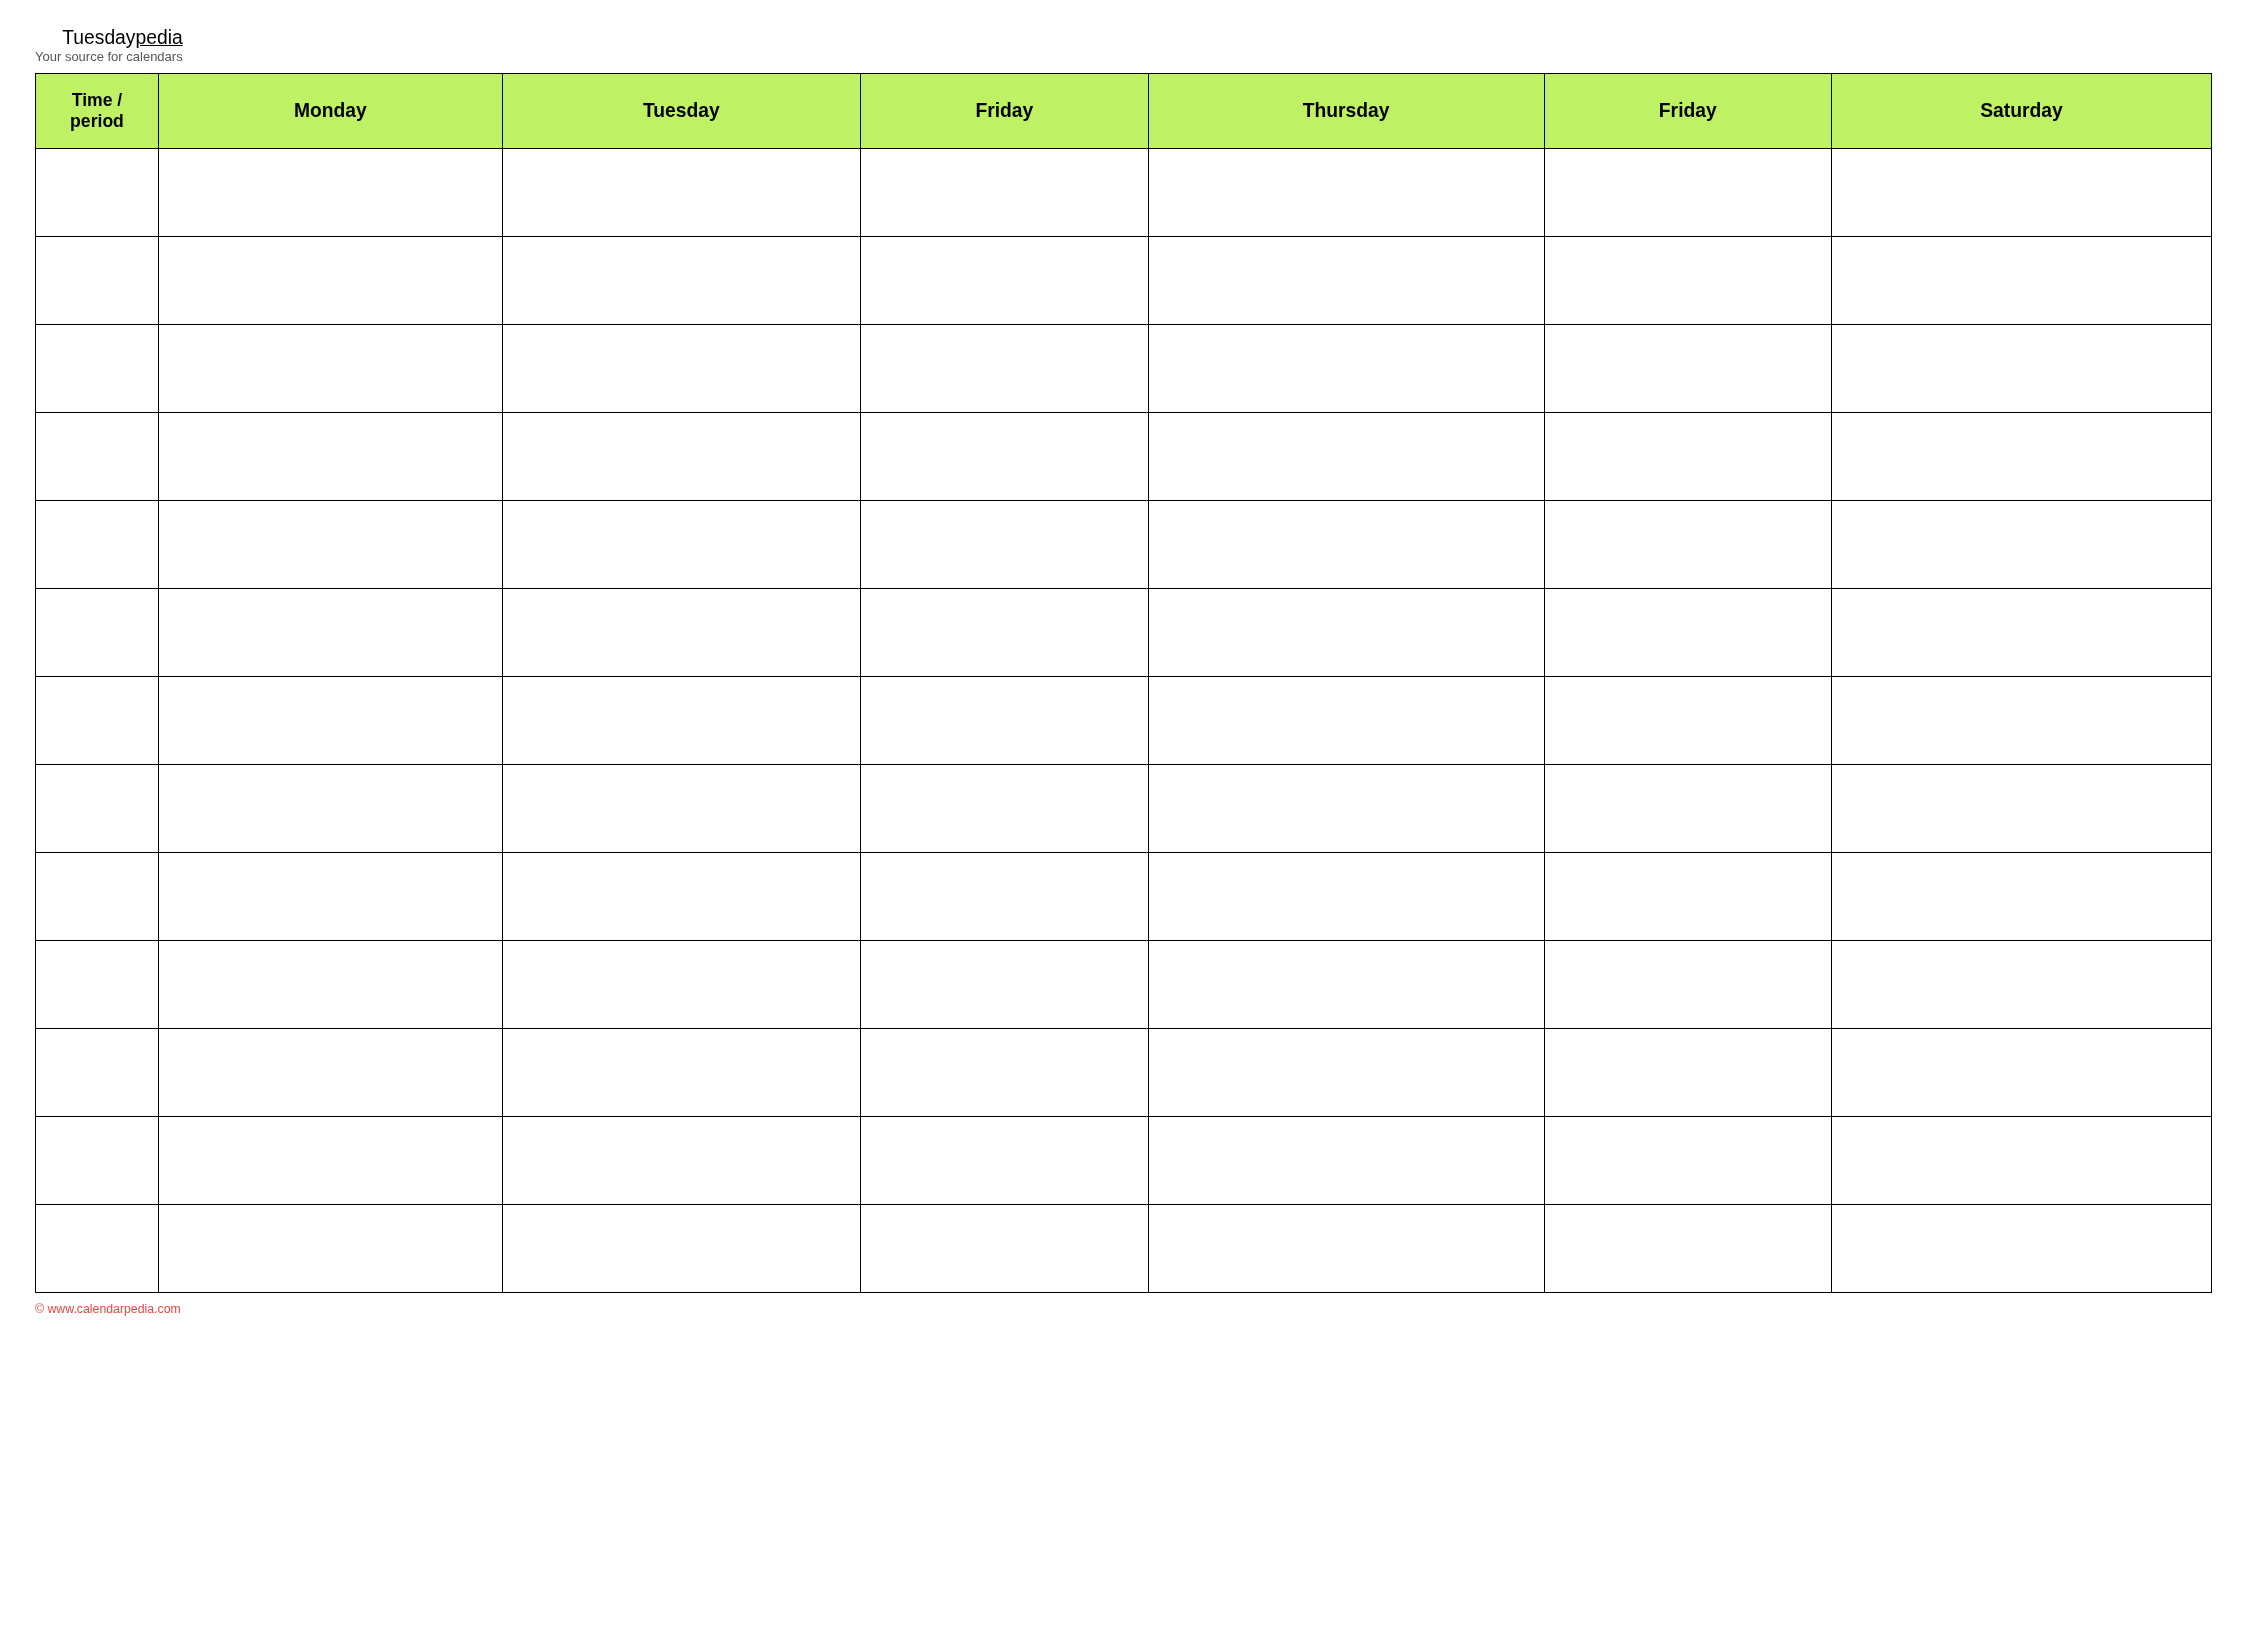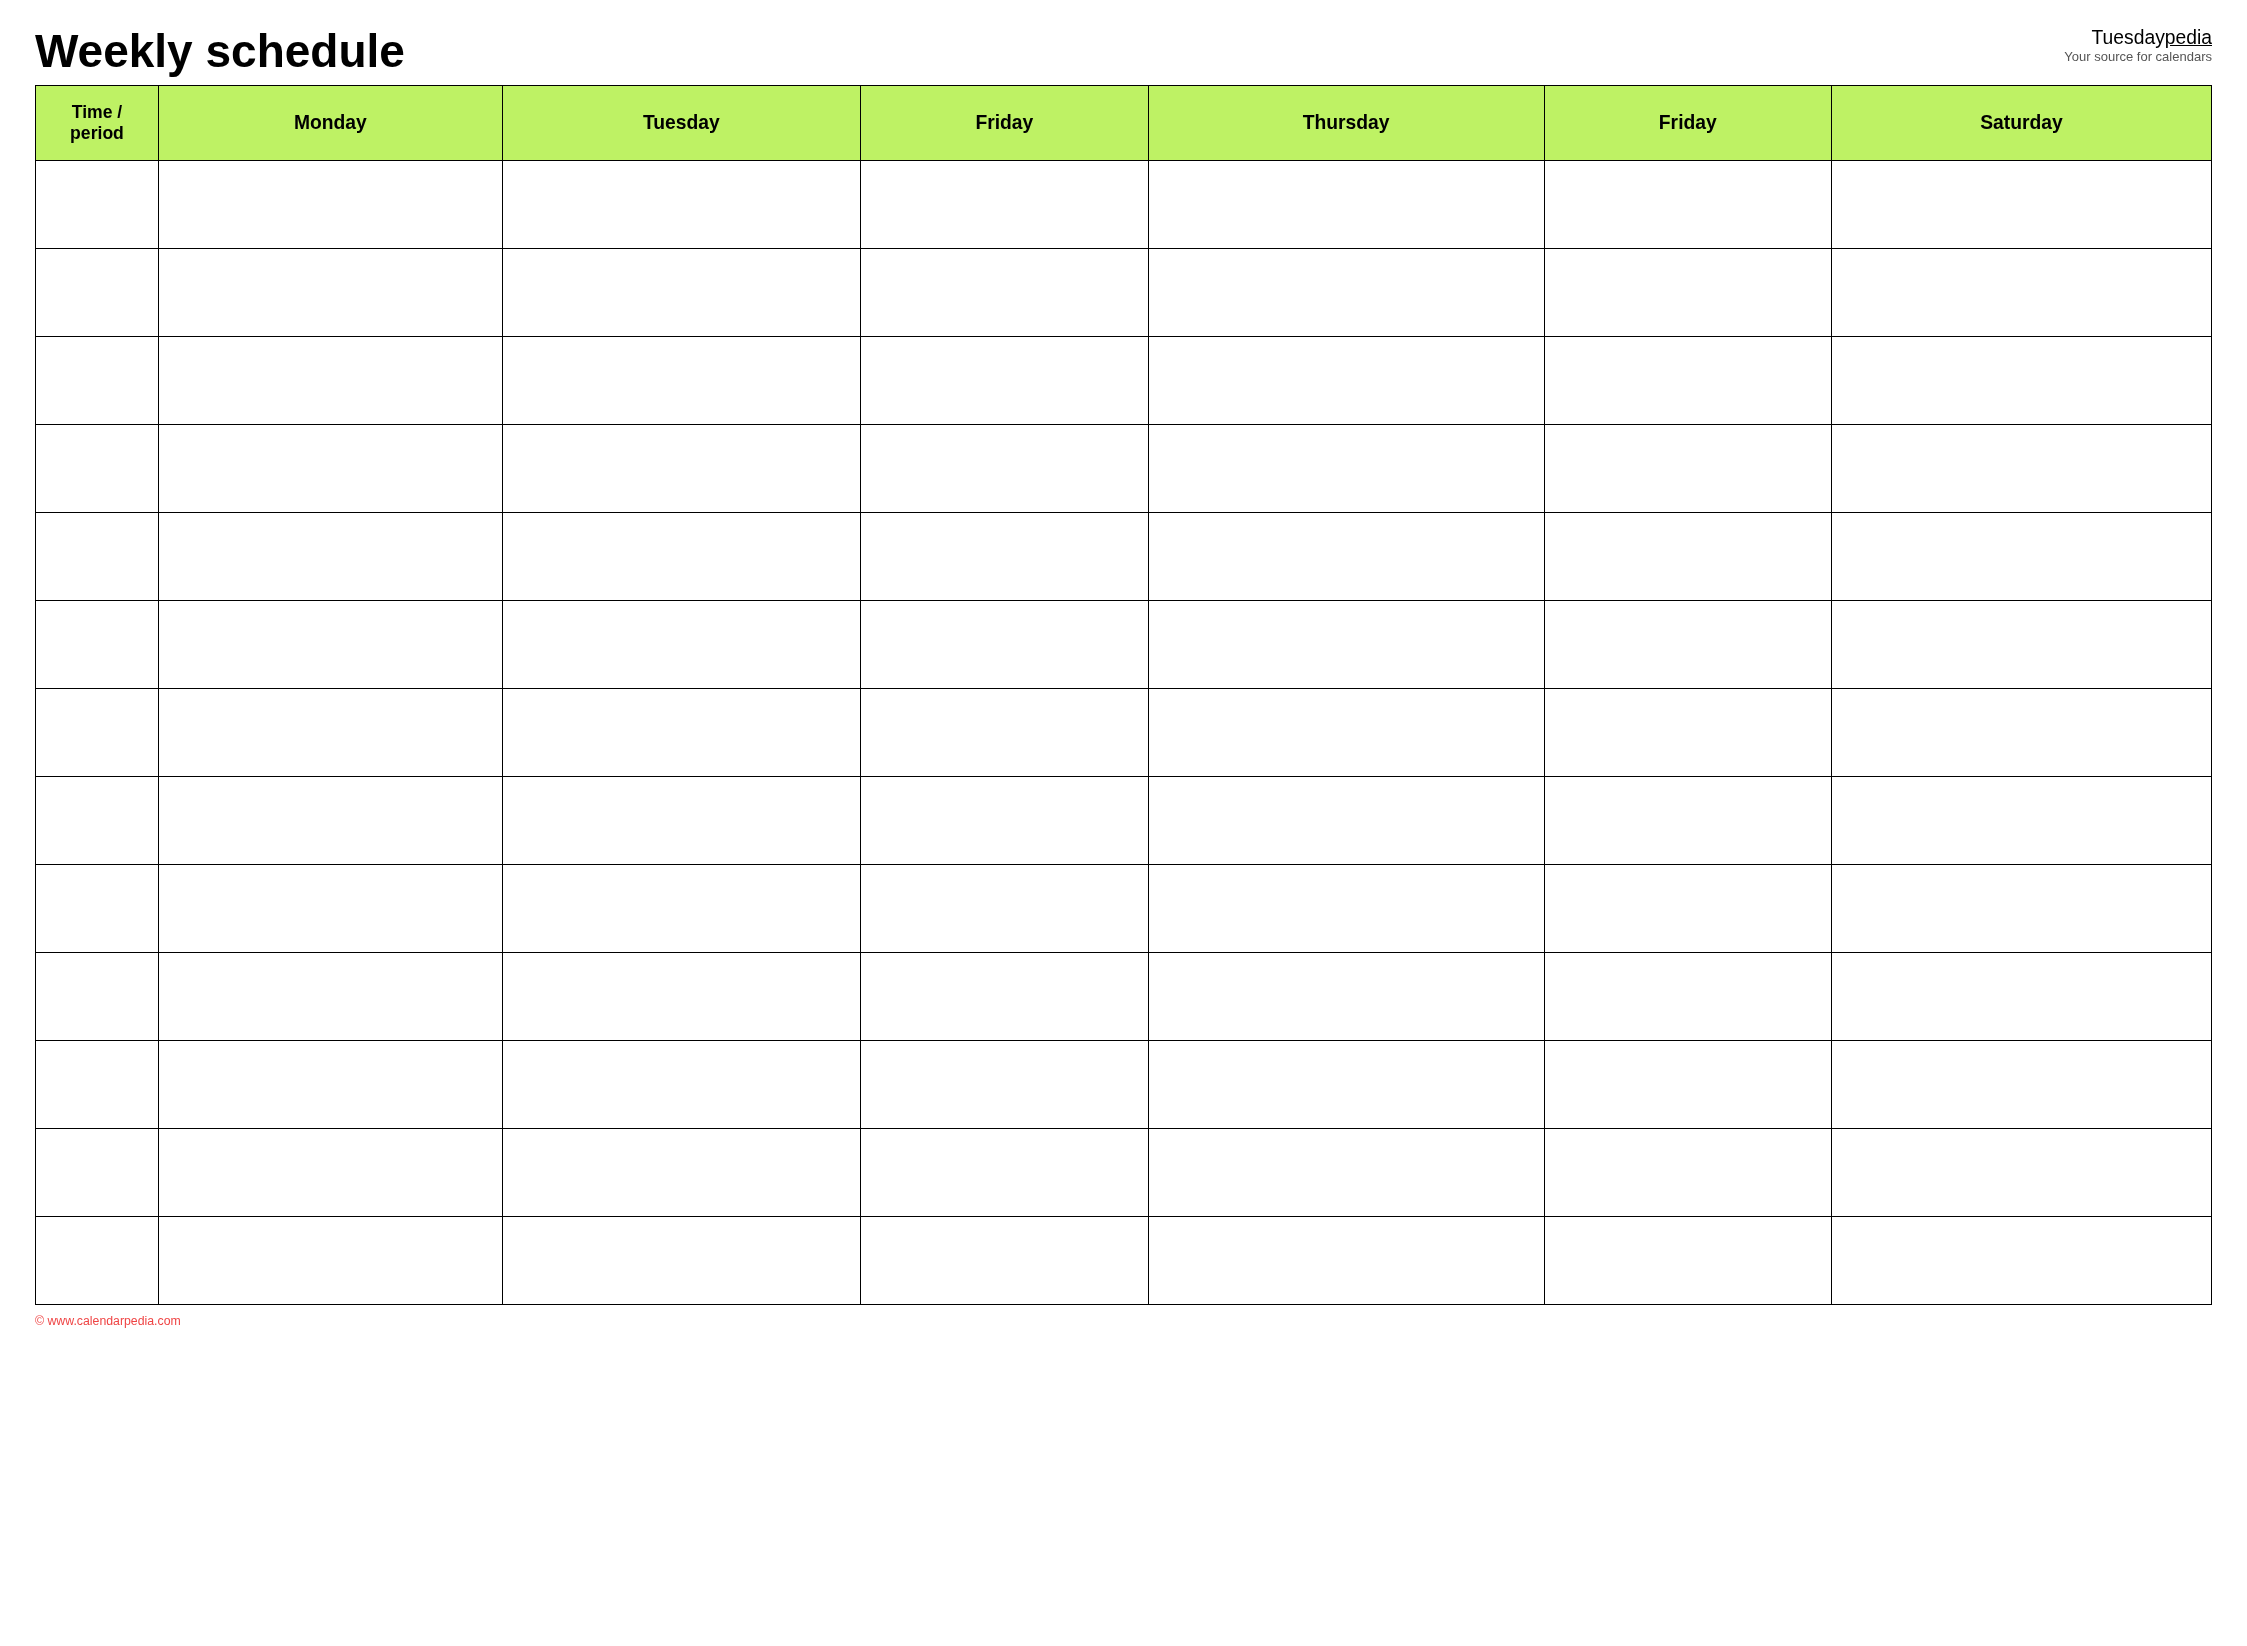--- a/index.html
+++ b/index.html
@@ -103,23 +103,20 @@
       font-size: 12.3px;
       color: #ef4444;
     }
   </style>
 </head>
 <body>
 
 <div class="page-container">
 
   <div class="header">
-    <div>
-      <h1 class="title">Weekly schedule</h1>
-    </div>
     <div class="logo-container">
       <div class="logo-text">
         <span>Tuesday</span><span class="red">pedia</span>
       </div>
       <div class="logo-subtitle">Your source for calendars</div>
     </div>
   </div>
 
 
   <table class="schedule-table">

